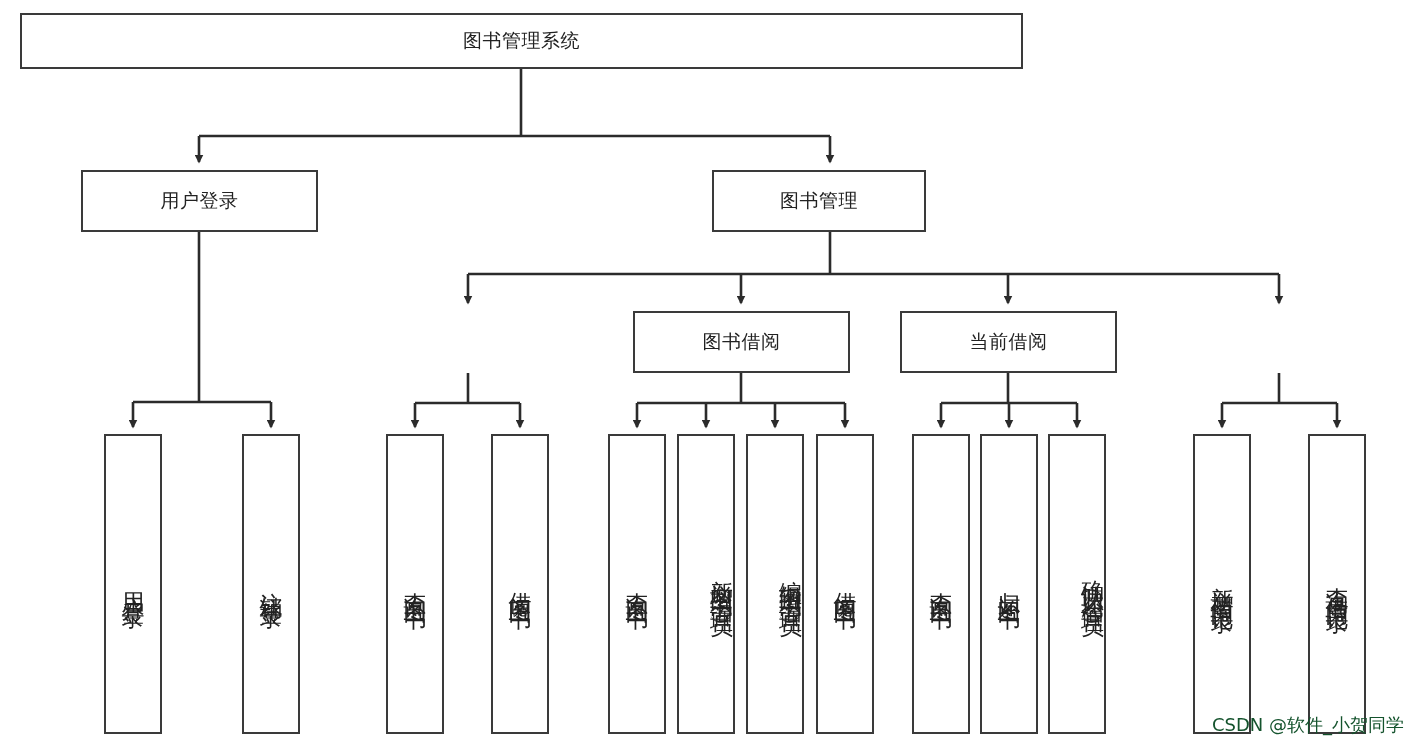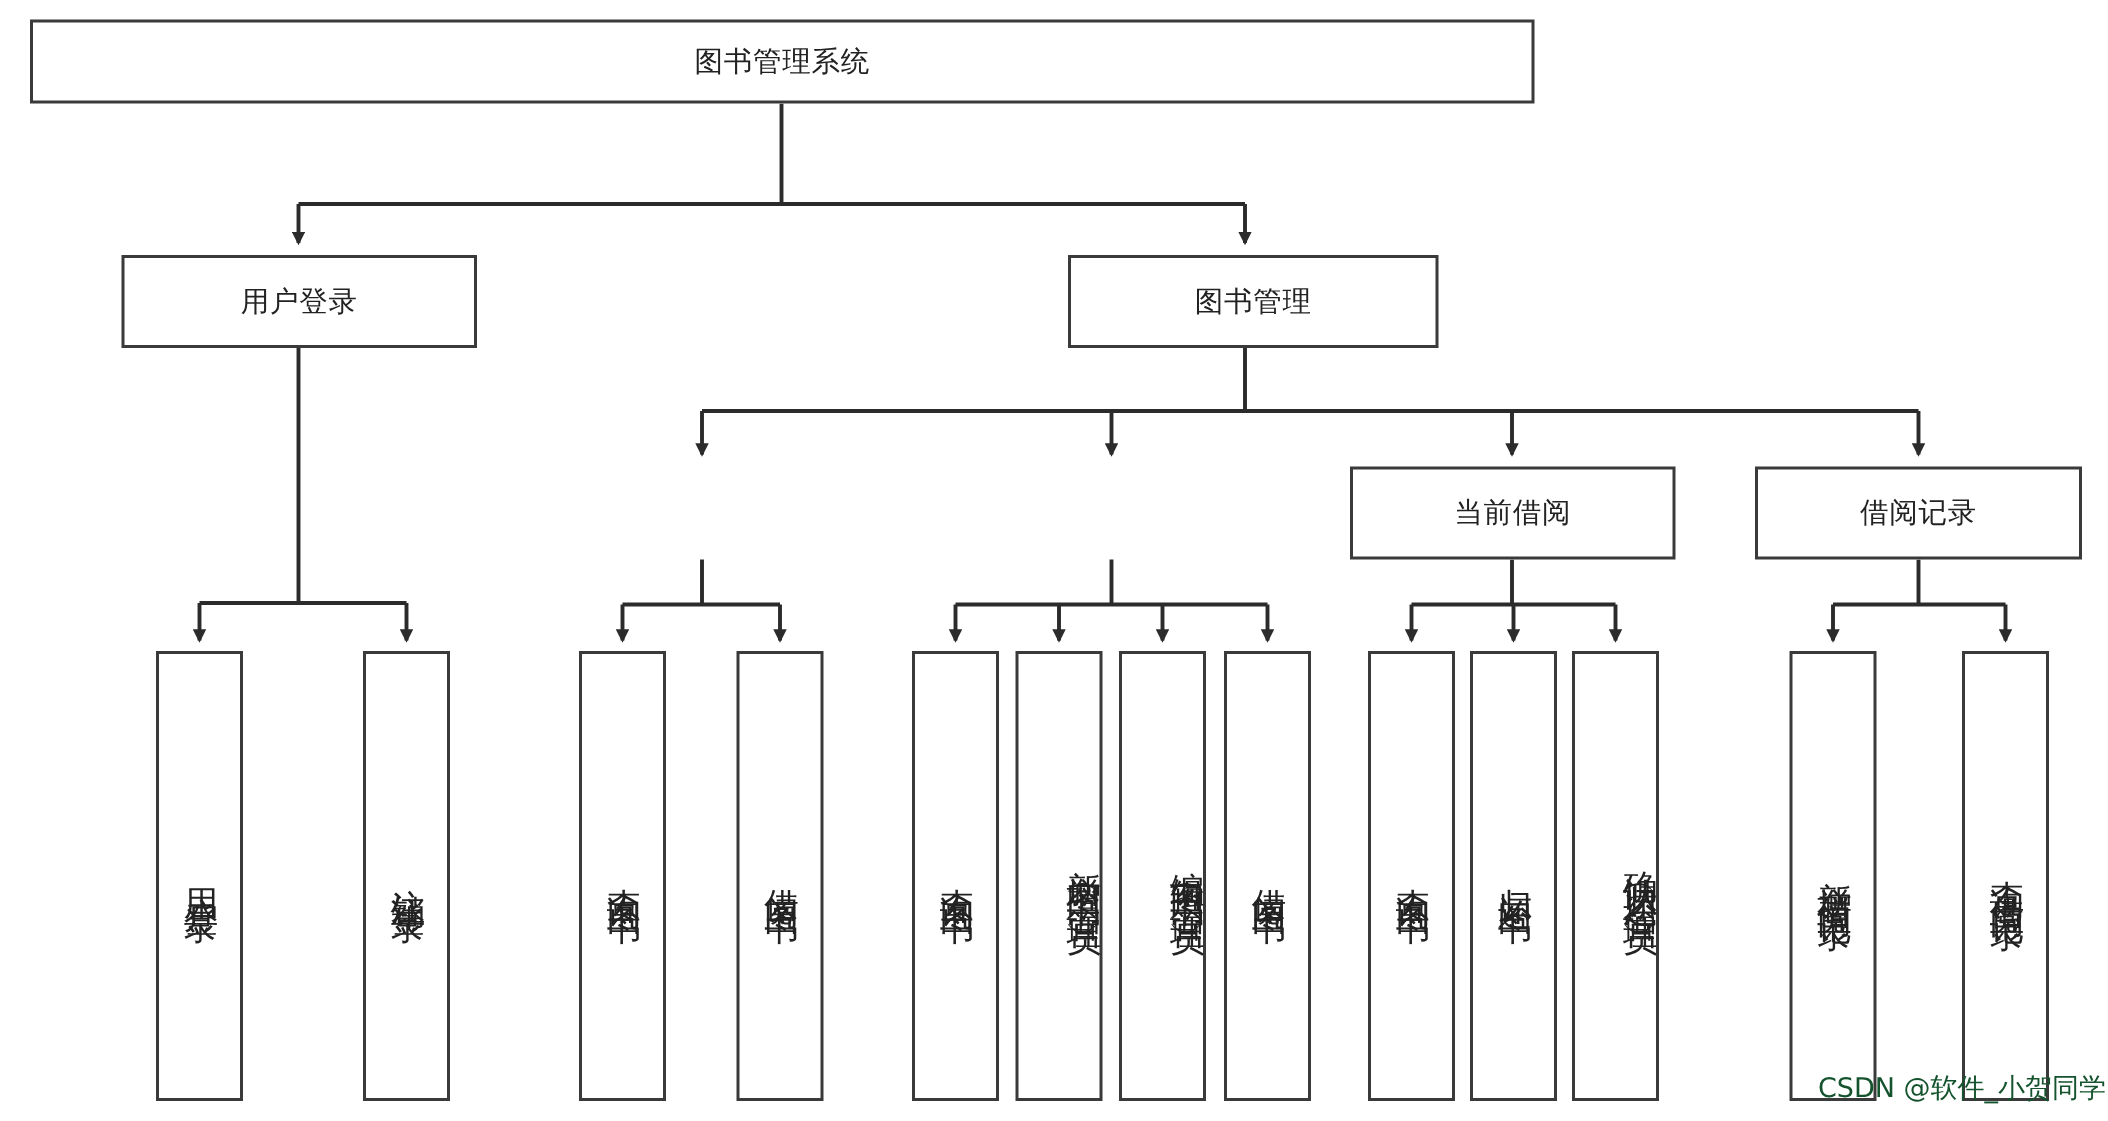--- a/index.html
+++ b/index.html
@@ -123,29 +123,29 @@
     </g>
   </svg>
 
   <div class="node horiz" style="left:20px; top:13px; width:1003px; height:56px;">
     <span class="node-label">图书管理系统</span>
   </div>
 
   <div class="node horiz" style="left:81px; top:170px; width:237px; height:62px;">
     <span class="node-label">用户登录</span>
   </div>
-  <div class="node horiz" style="left:712px; top:170px; width:247px; height:62px;">
+  <div class="node horiz" style="left:712px; top:170px; width:214px; height:62px;">
     <span class="node-label">图书管理</span>
   </div>
 
+  <div class="node horiz" style="left:633px; top:311px; width:217px; height:62px;">
+    <span class="node-label">图书借阅</span>
+  </div>
   <div class="node horiz" style="left:900px; top:311px; width:217px; height:62px;align-items:center;">
     <span class="node-label">当前借阅</span>
-  </div>
-  <div class="node horiz" style="left:1170px; top:311px; width:218px; height:62px;">
-    <span class="node-label">借阅记录</span>
   </div>
 
   <div class="node vert" style="left:104px; top:434px; width:58px; height:300px;">
     <span class="node-label">用户登录</span>
   </div>
   <div class="node vert" style="left:242px; top:434px; width:58px; height:300px;">
     <span class="node-label">注销登录</span>
   </div>
 
   <div class="node vert" style="left:386px; top:434px; width:58px; height:300px;">

